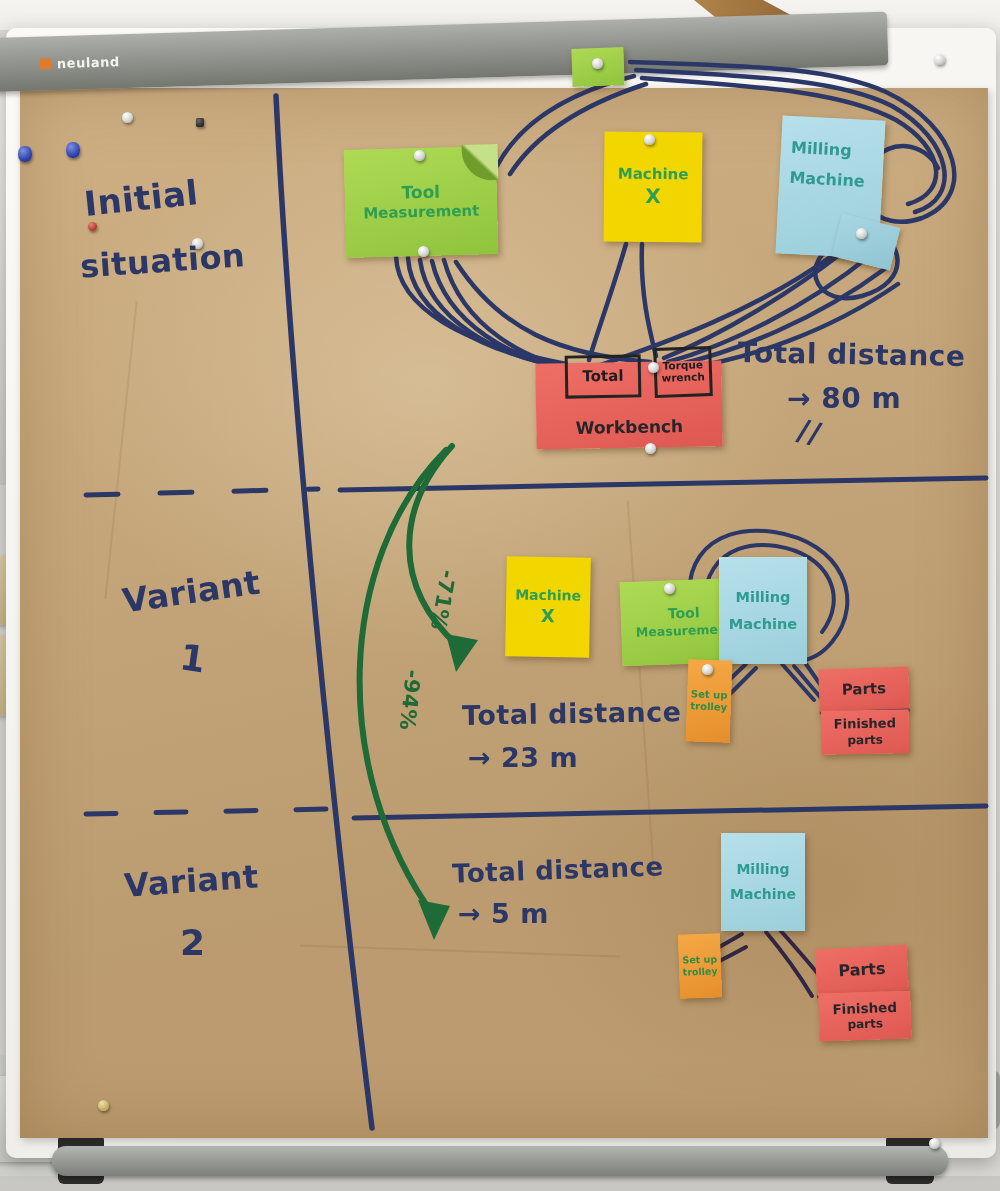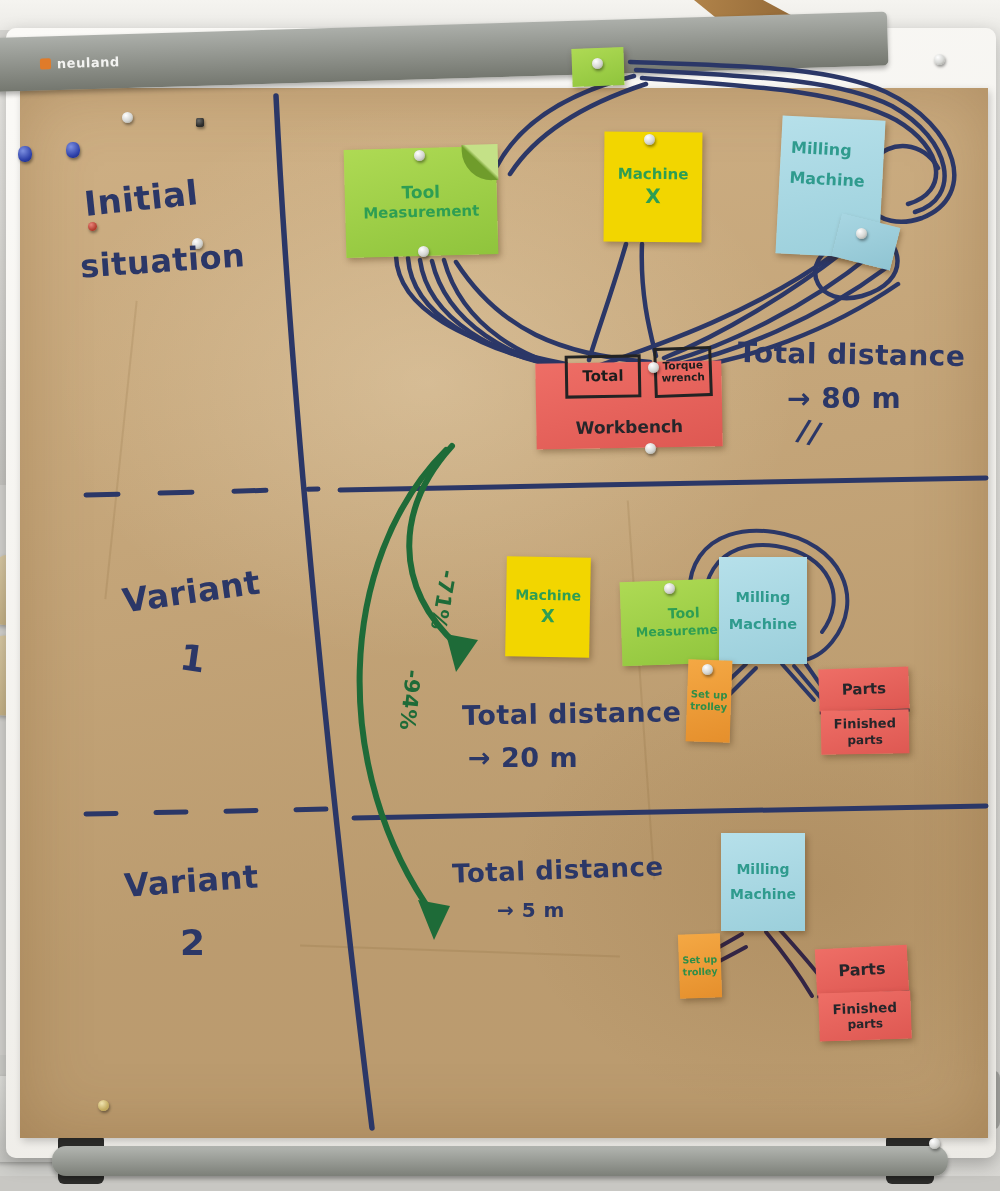--- a/index.html
+++ b/index.html
@@ -256,25 +256,25 @@
   <div class="hand" style="left:738px;top:338px;font-size:28px;transform:rotate(1deg);">Total distance</div>
   <div class="hand" style="left:752px;top:382px;font-size:28px;margin-left:35px;">
     <span>→</span>
     <span>80 m</span>
   </div>
   <div class="hand" style="left:798px;top:414px;font-size:30px;transform:rotate(14deg);">//</div>
 
   <div class="hand" style="left:462px;top:698px;font-size:27px;transform:rotate(-1deg);">Total distance</div>
   <div class="hand" style="left:468px;top:742px;font-size:27px;">
     <span>→</span>
-    <span>20 m</span>
+    <span>23 m</span>
   </div>
 
   <div class="hand" style="left:452px;top:855px;font-size:26px;transform:rotate(-2deg);">Total distance</div>
-  <div class="hand" style="left:458px;top:898px;font-size:20px;margin-left:39px;">
+  <div class="hand" style="left:458px;top:898px;font-size:27px;">
     <span>→</span>
     <span>5 m</span>
   </div>
 
   <div class="hand green" style="left:398px;top:588px;width:90px;height:24px;font-size:21px;text-align:center;transform:rotate(100deg);">-71%</div>
   <div class="hand green" style="left:360px;top:688px;width:100px;height:24px;font-size:21px;text-align:center;transform:rotate(96deg);">-94%</div>
 
 </div>
 
 </body></html>

